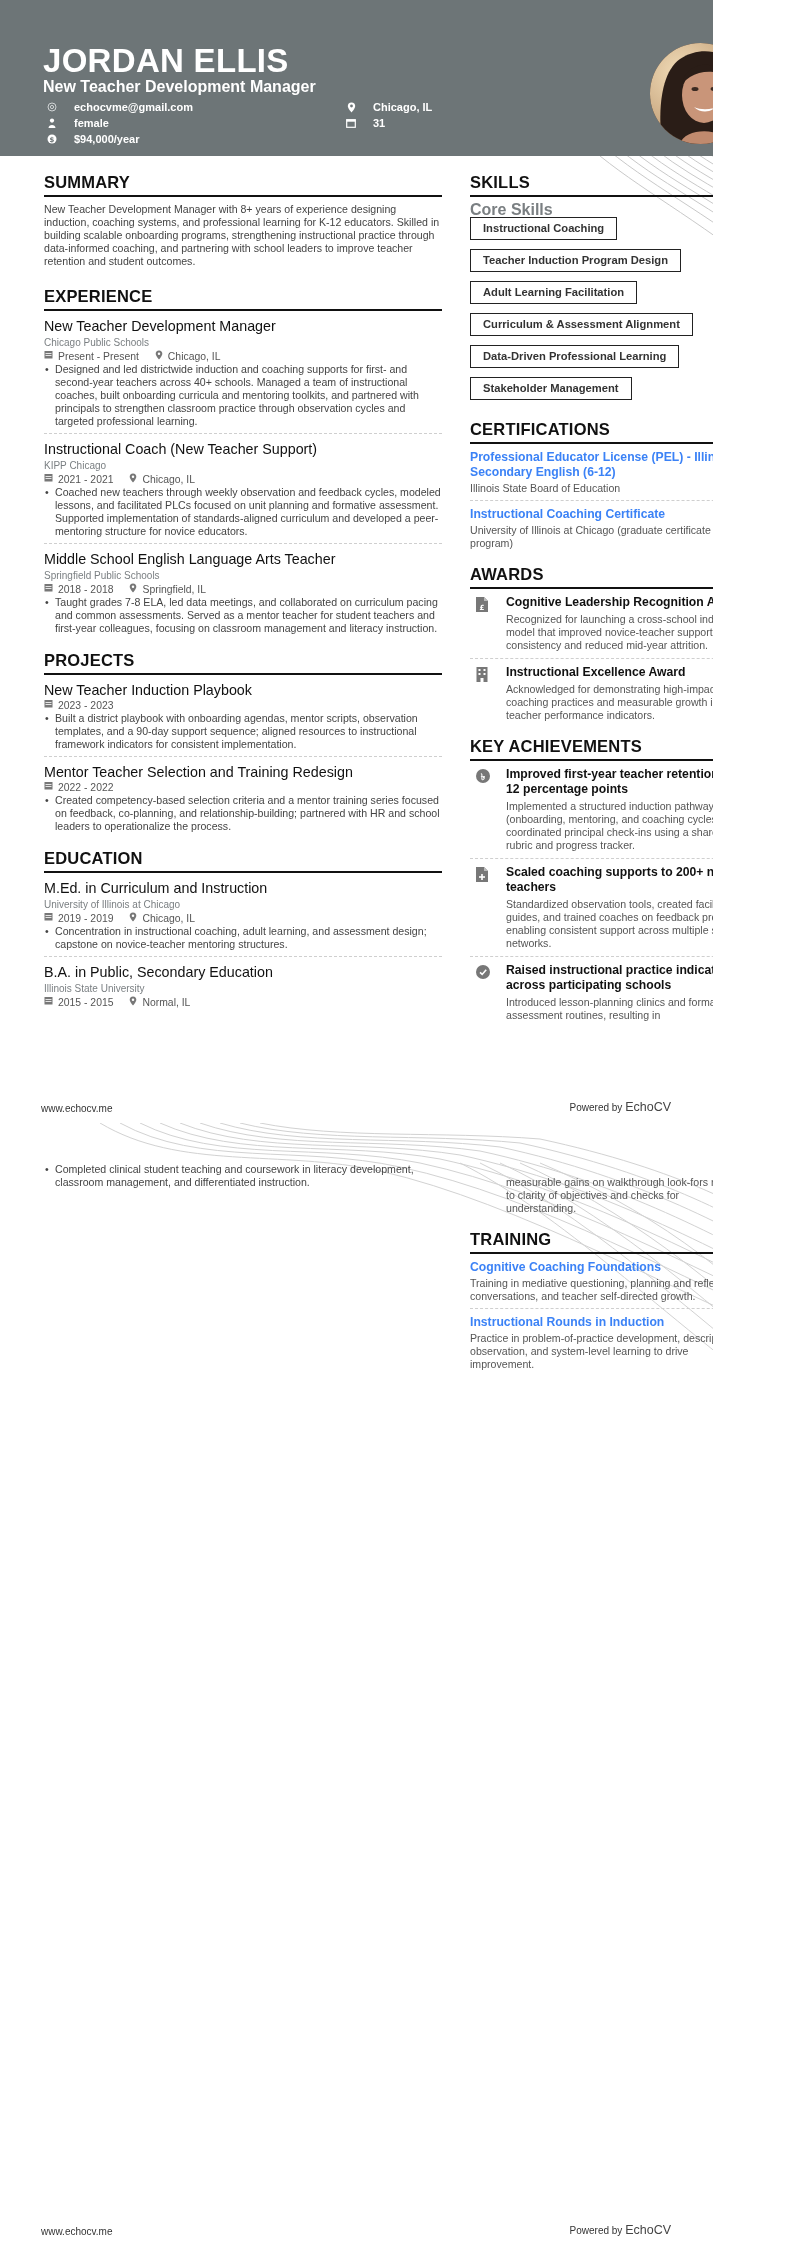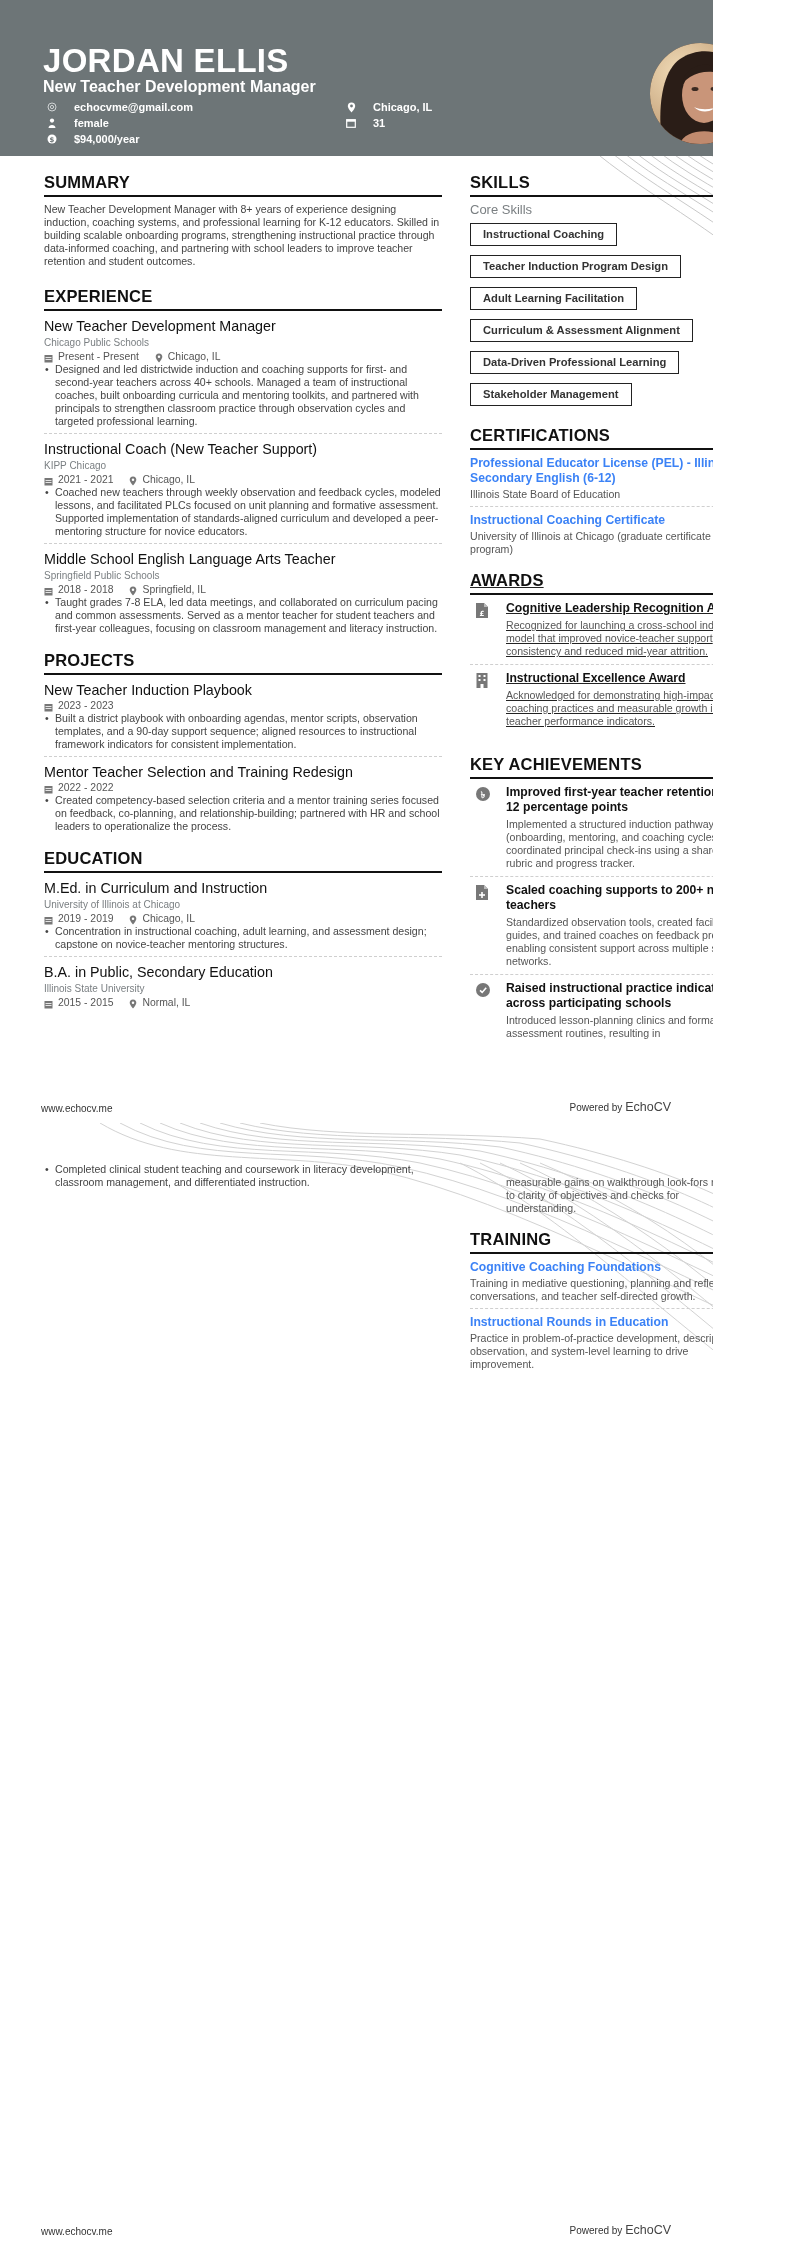--- a/index.html
+++ b/index.html
@@ -25,26 +25,26 @@
   .colR { position: absolute; left: 470px; width: 280px; }
 
   .sec-title { font-size: 16.5px; font-weight: 700; color: #111; letter-spacing: 0.2px; padding-bottom: 3px; border-bottom: 2.5px solid #111; margin-bottom: 6px; line-height: 20px; }
   .para { font-size: 10.6px; color: #444; line-height: 13px; }
 
   .entry { padding-bottom: 5px; margin-bottom: 6px; border-bottom: 1px dashed #cfcfcf; }
   .entry.last { border-bottom: none; }
   .e-title { font-size: 14.3px; color: #111; line-height: 18px; }
   .e-org { font-size: 10px; font-weight: 400; color: #7a7f82; line-height: 15px; }
   .e-meta { font-size: 10.4px; color: #555; line-height: 13px; display: flex; align-items: center; }
-  .e-meta .mi { display: inline-flex; align-items: flex-end; margin-right: 16px; }
+  .e-meta .mi { display: inline-flex; align-items: flex-start; margin-right: 16px; }
   .e-meta svg { margin-right: 5px; }
   .bullet { font-size: 10.6px; color: #444; line-height: 13px; padding-left: 11px; position: relative; }
   .bullet::before { content: "•"; position: absolute; left: 1px; top: 0; }
 
-  .subhead { font-size: 13px; font-weight: 400; color: #7a7f82; margin-bottom: 6px; line-height: 14px; }
+  .subhead { font-size: 16px; font-weight: 700; color: #7a7f82; margin-bottom: 0; line-height: 14px; }
   .chip { display: inline-block; border: 1.3px solid #222; font-size: 11.2px; font-weight: 700; color: #333; padding: 4px 12px; line-height: 13px; margin-bottom: 9px; background: #fff; }
   .chip-row { display: block; }
 
   .c-title { font-size: 12.2px; font-weight: 700; color: #3b82f6; line-height: 15px; }
   .c-sub { font-size: 10.6px; color: #555; line-height: 13px; margin-top: 2px; }
 
   .icon-entry { display: flex; padding-bottom: 6px; margin-bottom: 6px; border-bottom: 1px dashed #cfcfcf; }
   .icon-entry.last { border-bottom: none; }
   .icon-entry .ico { width: 36px; flex: 0 0 36px; padding-left: 6px; padding-top: 2px; }
   .icon-entry .body { flex: 1; }
@@ -327,21 +327,21 @@
       <div class="entry">
         <div class="c-title">Professional Educator License (PEL) - Illinois, Secondary English (6-12)</div>
         <div class="c-sub">Illinois State Board of Education</div>
       </div>
       <div class="entry last" style="margin-bottom:0; padding-bottom:0;">
         <div class="c-title">Instructional Coaching Certificate</div>
         <div class="c-sub">University of Illinois at Chicago (graduate certificate program)</div>
       </div>
     </section>
 
-    <section style="margin-bottom:20px;text-decoration:underline;">
+    <section style="margin-bottom:8px;">
       <div class="sec-title">AWARDS</div>
       <div class="icon-entry">
         <div class="ico"><svg width="12" height="15" viewBox="0 0 12 15">
               <path d="M0 0 H8 L12 4 V15 H0 Z" fill="#777"></path>
               <path d="M8 0 V4 H12" fill="#bbb"></path>
               <text x="6" y="13" text-anchor="middle" font-size="7" font-weight="700" fill="#fff" font-family="DejaVu Sans, sans-serif">£</text>
             </svg></div>
         <div class="body">
           <div class="ie-title">Cognitive Leadership Recognition Award</div>
           <div class="ie-desc">Recognized for launching a cross-school induction model that improved novice-teacher support consistency and reduced mid-year attrition.</div>
@@ -439,21 +439,21 @@
       <div class="ie-desc" style="margin-top:13px;">measurable gains on walkthrough look-fors related to clarity of objectives and checks for understanding.</div>
     </div>
 
     <section>
       <div class="sec-title">TRAINING</div>
       <div class="entry">
         <div class="c-title">Cognitive Coaching Foundations</div>
         <div class="c-sub">Training in mediative questioning, planning and reflecting conversations, and teacher self-directed growth.</div>
       </div>
       <div class="entry last">
-        <div class="c-title">Instructional Rounds in Education</div>
+        <div class="c-title">Instructional Rounds in Induction</div>
         <div class="c-sub">Practice in problem-of-practice development, descriptive observation, and system-level learning to drive improvement.</div>
       </div>
     </section>
   </div>
 
   <div class="footer" style="left:41px; top:1103px;">www.echocv.me</div>
   <div class="footer" style="right:42px; top:1100px;">
     <span>Powered by</span>
     <span class="brand">EchoCV</span>
   </div>

